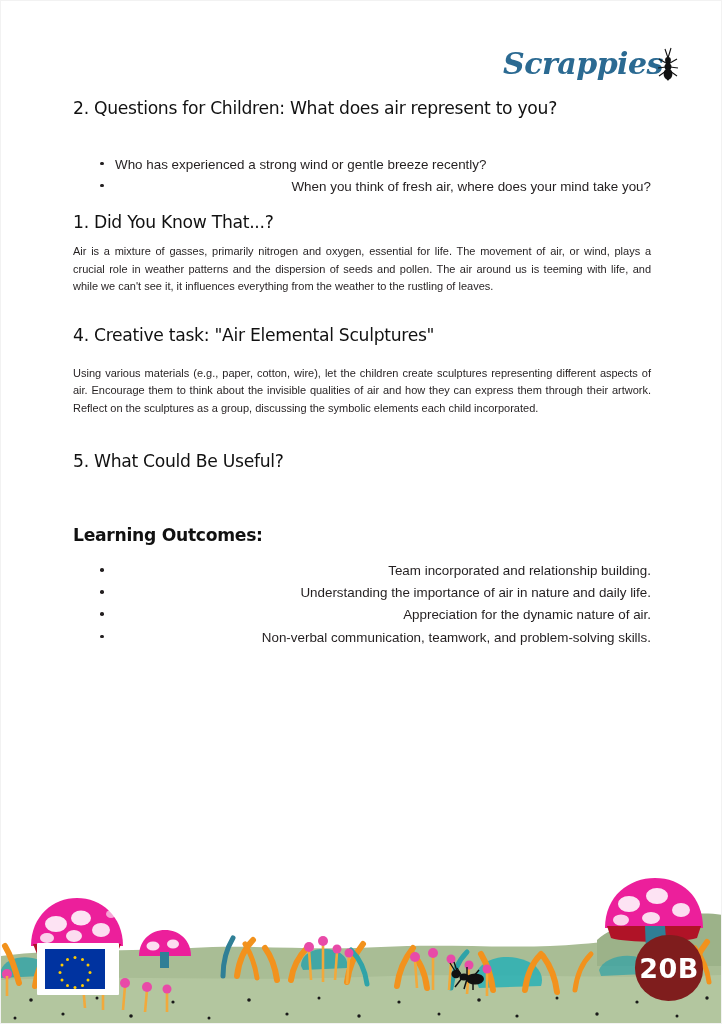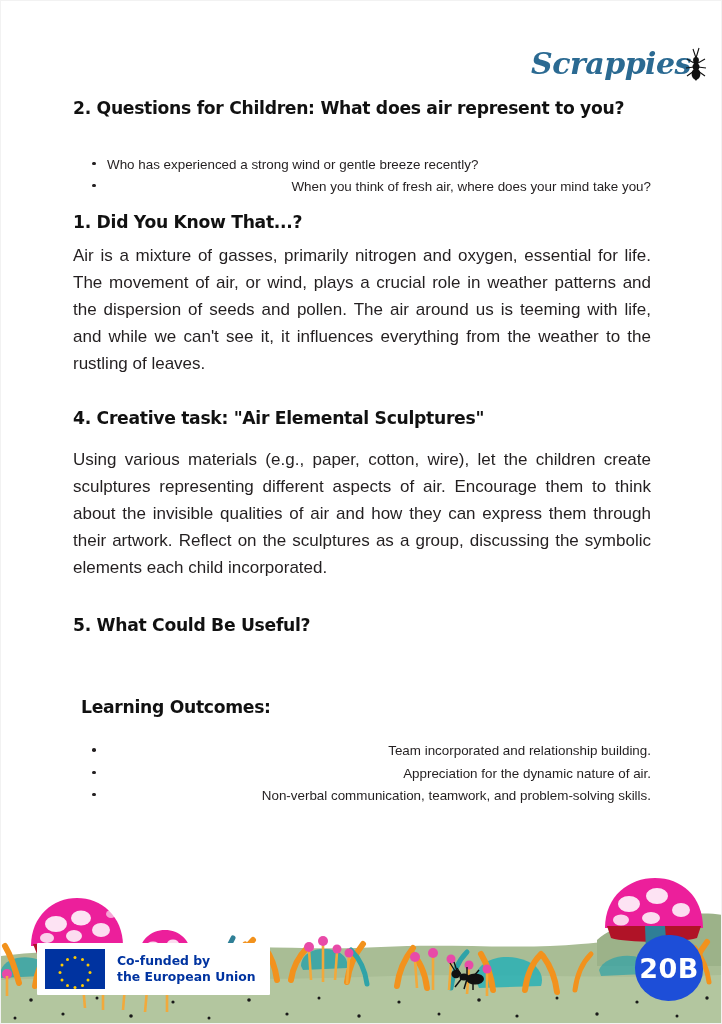--- a/index.html
+++ b/index.html
@@ -17,21 +17,21 @@
     background: #ffffff;
     overflow: hidden;
     box-sizing: border-box;
     border: 1px solid #f2f2f2;
   }
 
   
   .logo-wrap {
     position: absolute;
     top: 46px;
-    right: 12px;
+    right: 40px;
     width: 190px;
     height: 44px;
   }
   .logo-text {
     position: absolute;
     right: 18px;
     top: 2px;
     font-family: "DejaVu Serif", serif;
     font-weight: bold;
     font-style: italic;
@@ -52,59 +52,59 @@
   
   .content {
     position: absolute;
     left: 72px;
     top: 0;
     width: 578px;
   }
 
   h2.section-title {
     font-family: "DejaVu Sans", sans-serif;
+    font-weight: normal;
+    font-size: 17.2px;
+    color: #111111;
+    margin: 0;
+    letter-spacing: -0.3px;
+    line-height: 1.25;
+  }
+  h2.sub-title {
+    font-family: "DejaVu Sans", sans-serif;
     font-weight: bold;
     font-size: 17.2px;
     color: #111111;
     margin: 0;
     letter-spacing: -0.3px;
     line-height: 1.25;
   }
-  h2.sub-title {
-    font-family: "DejaVu Sans", sans-serif;
-    font-weight: bold;
-    font-size: 17.2px;
-    color: #111111;
-    margin: 8px;
-    letter-spacing: -0.3px;
-    line-height: 1.25;
-  }
 
   p.body {
     font-family: "Liberation Sans", sans-serif;
-    font-size: 17px;
+    font-size: 11px;
     line-height: 1.58;
     color: #231f20;
     margin: 0;
     text-align: justify;
   }
 
   ul.bullets {
     margin: 0;
     padding: 0 0 0 26px;
     list-style: none;
   }
   ul.bullets li {
     position: relative;
     font-family: "Liberation Sans", sans-serif;
     font-size: 13.4px;
     line-height: 1.58;
     color: #231f20;
     text-align: justify;
-    margin: 0 0 1px 8px;
+    margin: 0 0 1px 16px;
     padding-left: 0;
   }
   ul.bullets li::before {
     content: "";
     position: absolute;
     left: -15px;
     top: 8px;
     width: 3.6px;
     height: 3.6px;
     border-radius: 50%;
@@ -164,21 +164,21 @@
   }
 
   
   .page-badge {
     position: absolute;
     right: 18px;
     bottom: 22px;
     width: 68px;
     height: 66px;
     border-radius: 50% 48% 52% 50% / 50% 52% 48% 50%;
-    background: #1d4ed8;
+    background: #7f1d1d;
     display: flex;
     align-items: center;
     justify-content: center;
     color: #ffffff;
     font-family: "DejaVu Sans", sans-serif;
     font-weight: bold;
     font-size: 27px;
     letter-spacing: 0.5px;
     text-align: right;
   }
@@ -228,20 +228,21 @@
 
     <h2 class="section-title">5. What Could Be Useful?</h2>
     <div class="gap-g"></div>
 
     <div class="gap-h"></div>
 
     <h2 class="sub-title">Learning Outcomes:</h2>
     <div class="gap-i"></div>
     <ul class="bullets">
       <li class="nojust"><span>Team incorporated and relationship building.</span></li>
+      <li class="nojust"><span>Understanding the importance of air in nature and daily life.</span></li>
       <li class="nojust"><span>Appreciation for the dynamic nature of air.</span></li>
       <li class="nojust"><span>Non-verbal communication, teamwork, and problem-solving skills.</span></li>
     </ul>
   </div>
 
   <div class="footer">
     <svg width="722" height="175" viewBox="0 0 722 175">
 
       <path d="M0 108 C60 100, 130 104, 190 100 C250 96, 310 103, 380 99 C450 95, 520 102, 580 96
                C620 92, 660 88, 722 84 L722 175 L0 175 Z" fill="#a9bd95"></path>
@@ -397,21 +398,17 @@
           <circle cx="37.5" cy="36.5" r="1.5"></circle>
           <circle cx="30" cy="38.5" r="1.5"></circle>
           <circle cx="22.5" cy="36.5" r="1.5"></circle>
           <circle cx="17" cy="31" r="1.5"></circle>
           <circle cx="15" cy="23.5" r="1.5"></circle>
           <circle cx="17" cy="16" r="1.5"></circle>
           <circle cx="22.5" cy="10.5" r="1.5"></circle>
         </g>
       </svg>
     </div>
-    <div class="eu-text">
-      <div>Co-funded by</div>
-      <div>the European Union</div>
-    </div>
   </div>
 
   <div class="page-badge">20B</div>
 
 </div>
 
 </body></html>

